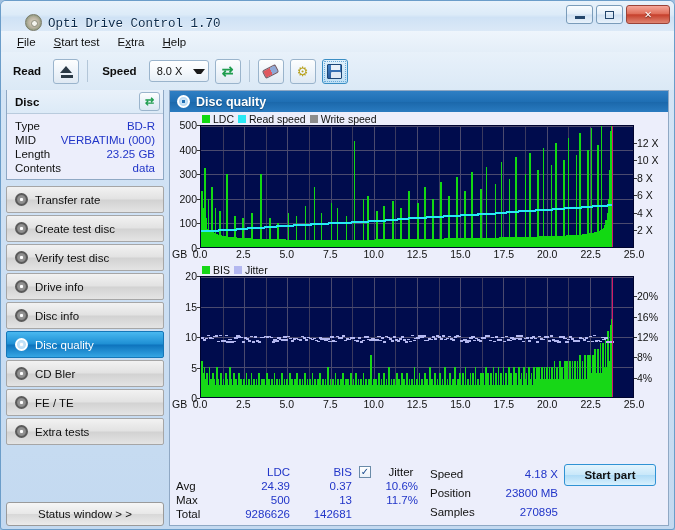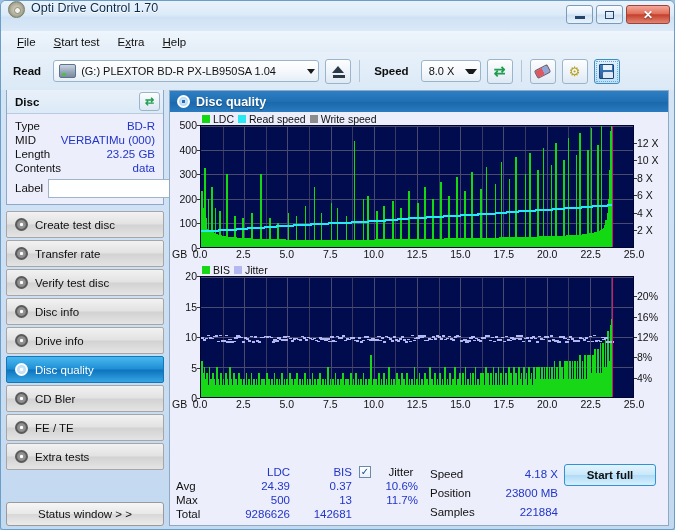--- a/index.html
+++ b/index.html
@@ -16,25 +16,26 @@
     width: 675px; height: 530px;
     background: linear-gradient(180deg,#d7e7f7 0%,#cfe1f4 40%,#c3d9f0 100%);
     border: 1px solid #6b9dc9;
     border-radius: 6px 6px 3px 3px;
     display: flex; flex-direction: column;
   }
 
   
   .titlebar {
     height: 30px; flex: 0 0 30px;
-    display: flex; align-items: flex-start;
-    padding: 0 4px 0 7px;
+    display: flex; align-items: flex-end;
+    padding: 0 4px 0 24px;
     background: linear-gradient(180deg,#e9f2fb 0%,#dcebf8 45%,#cfe2f5 55%,#dbe9f7 100%);
     border-radius: 5px 5px 0 0;
     position: relative;
+    font-family: Liberation Mono, monospace;
   }
   .app-icon {
     width: 17px; height: 17px; margin-right: 6px;
     border-radius: 50%;
     background: radial-gradient(circle at 50% 50%, #fdfdfd 0%, #fdfdfd 18%, #cfc9b8 19%, #b9b2a0 48%, #8f9a7e 75%, #6f7d5f 100%);
     border: 1px solid #7a7a68;
     position: relative; flex: 0 0 auto;
   }
   .app-icon:after {
     content: ""; position: absolute; left: 5px; top: 5px;
@@ -393,25 +394,20 @@
 
   <div class="menubar">
     <div class="menu-item"><u>F</u><span title="File">ile</span></div>
     <div class="menu-item"><u>S</u>tart test</div>
     <div class="menu-item">E<u>x</u>tra</div>
     <div class="menu-item"><u>H</u>elp</div>
   </div>
 
   <div class="toolbar">
     <div class="tb-label">Read</div>
-    <div class="combo combo-drive">
-      <span class="dv-icon"></span>
-      <span>(G:)  PLEXTOR BD-R  PX-LB950SA 1.04</span>
-      <span class="arrow"></span>
-    </div>
     <div class="tb-btn">
       <span class="eject-tri"></span>
       <span class="eject-bar"></span>
     </div>
     <div class="sep"></div>
     <div class="tb-label">Speed</div>
     <div class="combo combo-speed">
       <span>8.0 X</span>
       <span class="arrow"></span>
     </div>
@@ -448,50 +444,43 @@
             <span class="v">VERBATIMu (000)</span>
           </div>
           <div class="drow">
             <span class="k">Length</span>
             <span class="v">23.25 GB</span>
           </div>
           <div class="drow">
             <span class="k">Contents</span>
             <span class="v">data</span>
           </div>
-          <div class="label-row">
-            <span class="k">Label</span>
-            <input class="label-input" type="text" value="" style="">
-            <span class="cd-btn">
-              <span class="cd-glyph"></span>
-            </span>
-          </div>
         </div>
       </div>
 
       <div class="nav">
         <div class="nav-item">
           <span class="nav-ic"></span>
-          <span>Create test disc</span>
+          <span>Transfer rate</span>
         </div>
         <div class="nav-item">
           <span class="nav-ic"></span>
-          <span>Transfer rate</span>
+          <span>Create test disc</span>
         </div>
         <div class="nav-item">
           <span class="nav-ic"></span>
           <span>Verify test disc</span>
         </div>
         <div class="nav-item">
           <span class="nav-ic"></span>
-          <span>Disc info</span>
+          <span>Drive info</span>
         </div>
         <div class="nav-item">
           <span class="nav-ic"></span>
-          <span>Drive info</span>
+          <span>Disc info</span>
         </div>
         <div class="nav-item selected">
           <span class="nav-ic"></span>
           <span>Disc quality</span>
         </div>
         <div class="nav-item">
           <span class="nav-ic"></span>
           <span>CD Bler</span>
         </div>
         <div class="nav-item">
@@ -1668,23 +1657,23 @@
           <div></div>
           <div class="r-val"></div>
         </div>
 
         <div class="res-mid">
           <div class="m-lab">Speed</div>
           <div class="m-val">4.18 X</div>
           <div class="m-lab">Position</div>
           <div class="m-val">23800 MB</div>
           <div class="m-lab">Samples</div>
-          <div class="m-val">221884</div>
+          <div class="m-val">270895</div>
         </div>
 
         <div class="res-right">
-          <div class="btn-full">Start full</div>
+          <div class="btn-full">Start part</div>
         </div>
       </div>
     </div>
   </div>
 
 </div>
 
 </body></html>

